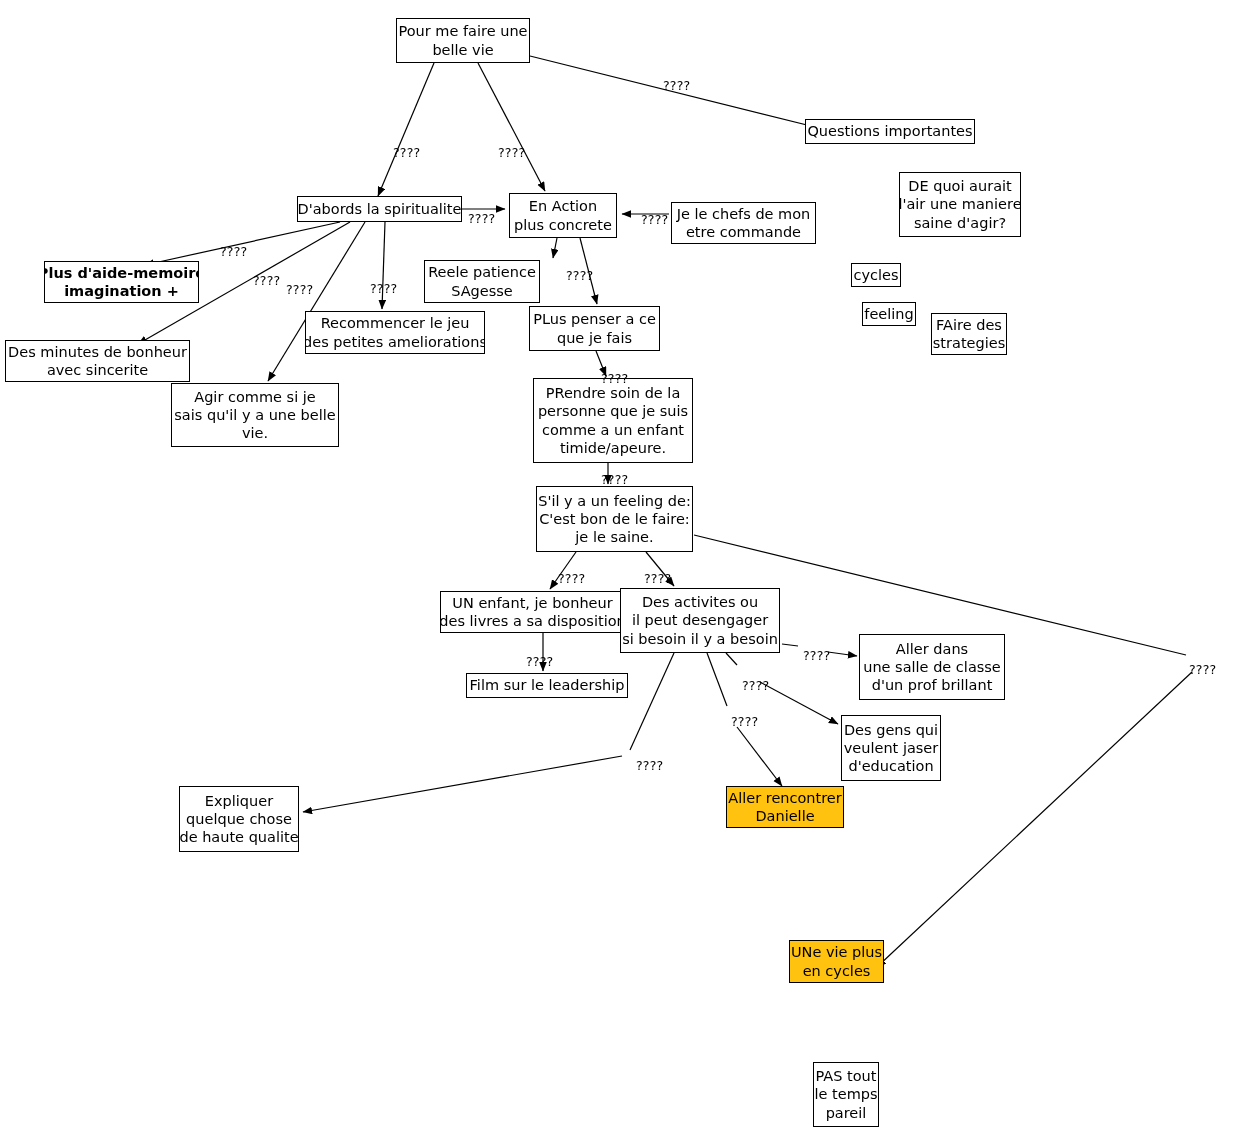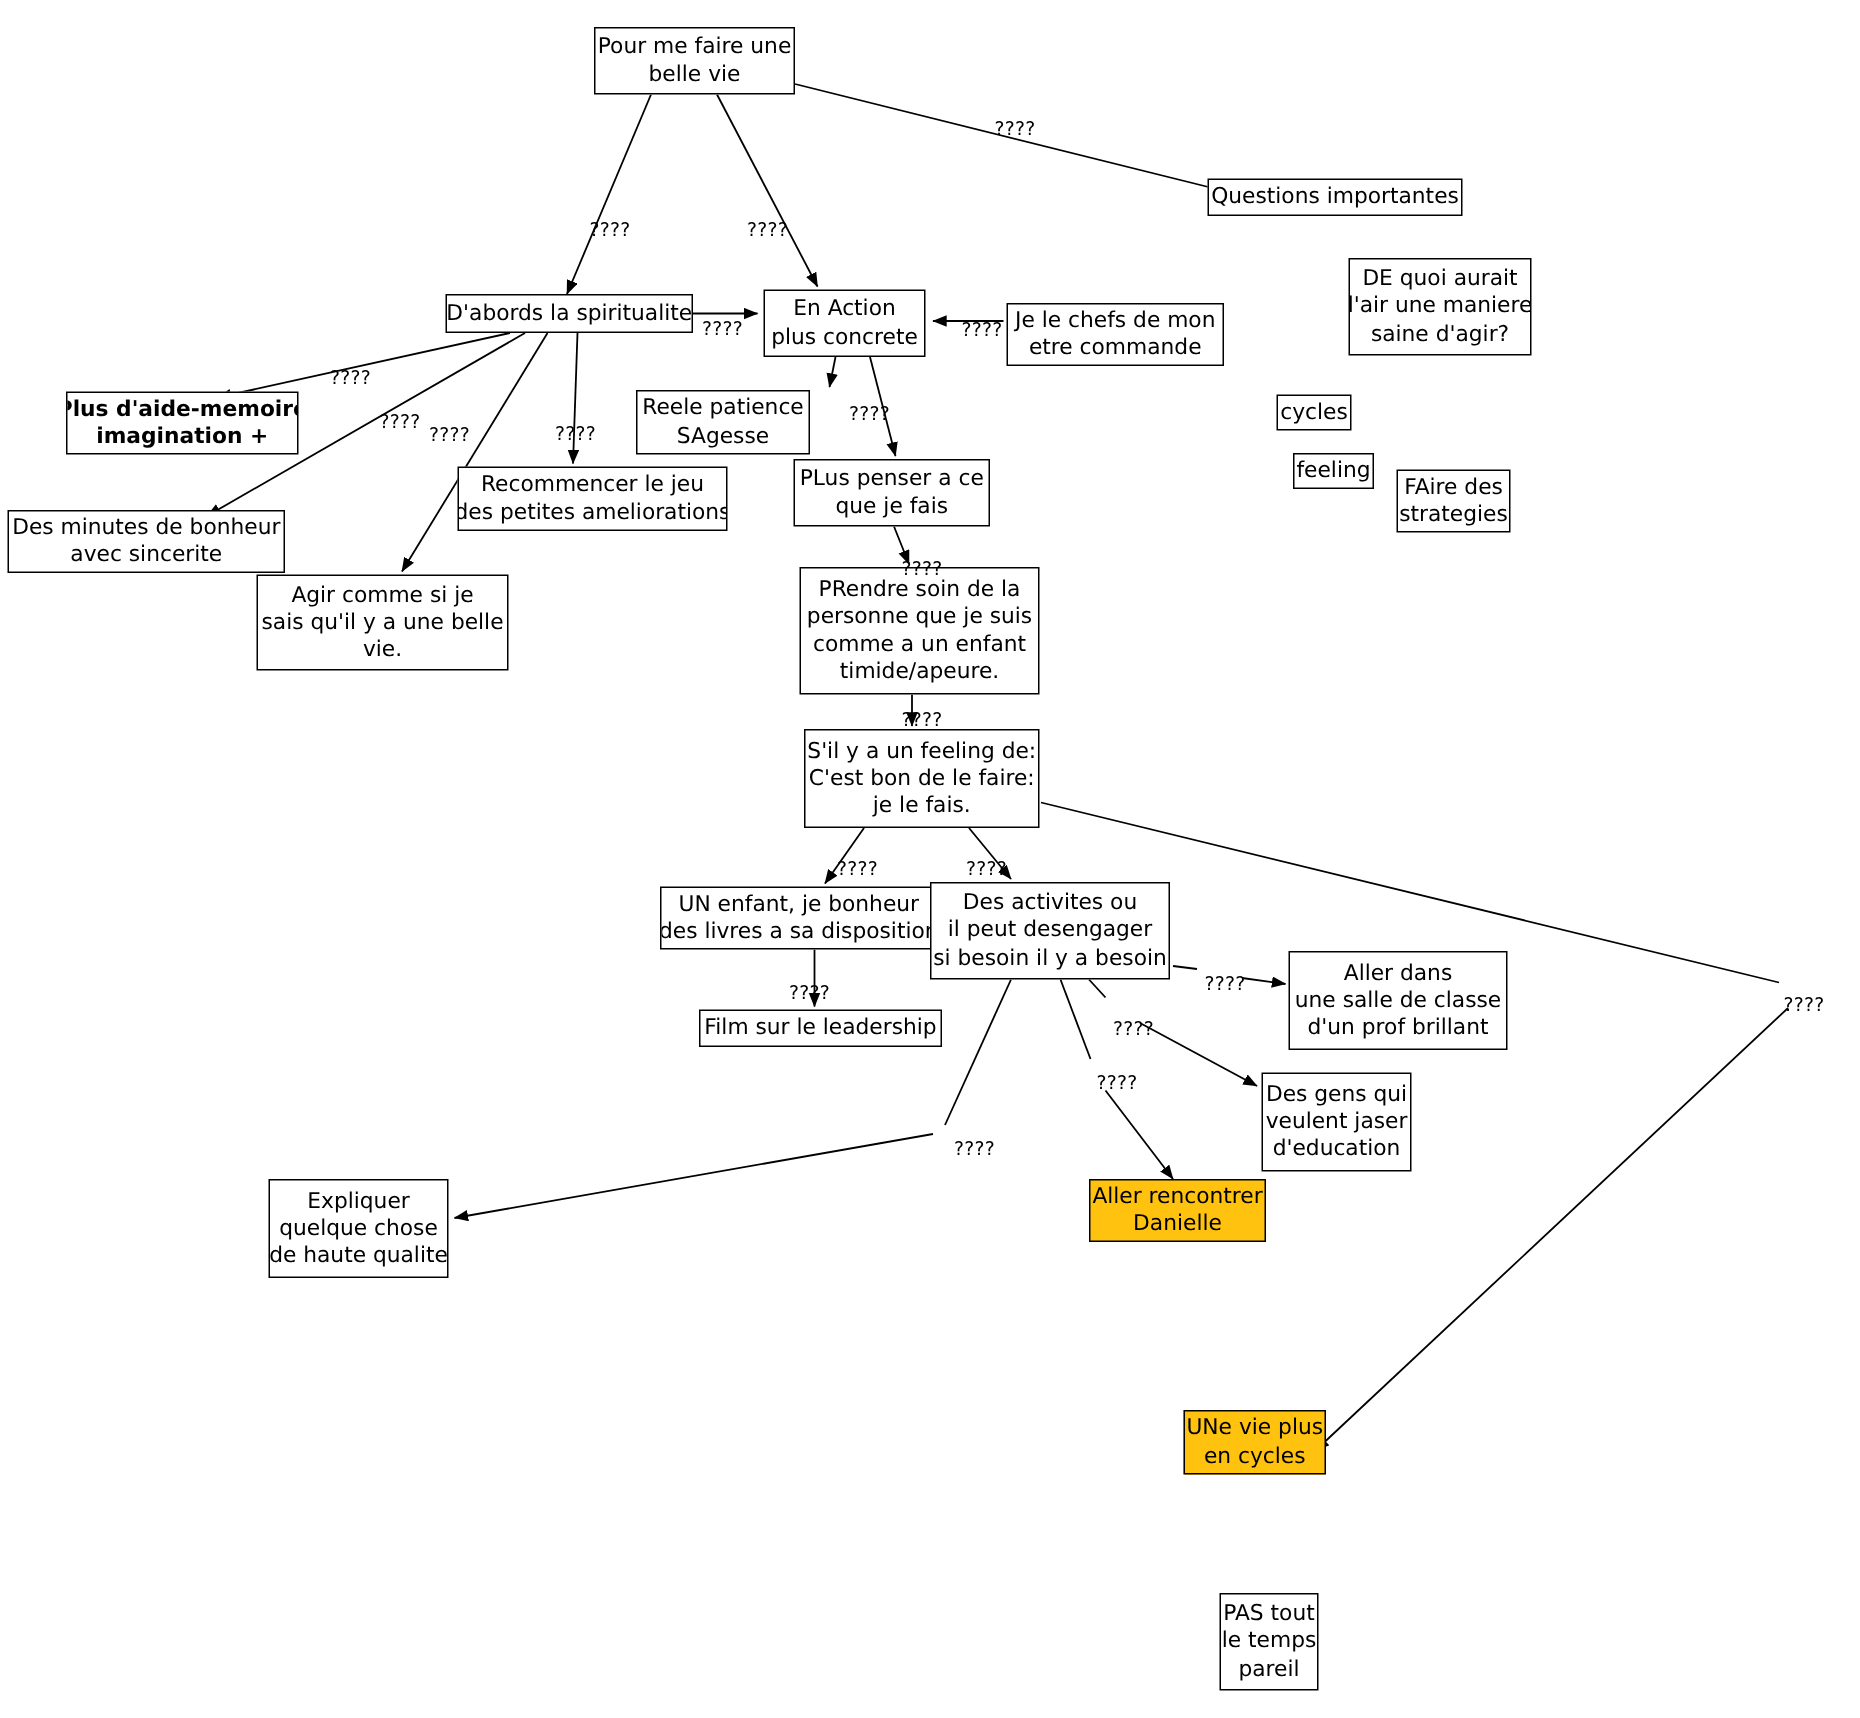--- a/index.html
+++ b/index.html
@@ -99,21 +99,21 @@
 avec sincerite</div>
       <div class="node" style="left: 171px; top: 383px; width: 168px; height: 64px;">Agir comme si je
 sais qu'il y a une belle
 vie.</div>
       <div class="node" style="left: 533px; top: 378px; width: 160px; height: 85px;">PRendre soin de la
 personne que je suis
 comme a un enfant
 timide/apeure.</div>
       <div class="node" style="left: 536px; top: 486px; width: 157px; height: 66px;">S'il y a un feeling de:
 C'est bon de le faire:
-je le fais.</div>
+je le saine.</div>
       <div class="node" style="left: 440px; top: 591px; width: 185px; height: 42px;">UN enfant, je bonheur
 des livres a sa disposition</div>
       <div class="node" style="left: 620px; top: 588px; width: 160px; height: 65px;">Des activites ou
 il peut desengager
 si besoin il y a besoin</div>
       <div class="node" style="left: 466px; top: 673px; width: 162px; height: 25px;">Film sur le leadership</div>
       <div class="node" style="left: 859px; top: 634px; width: 146px; height: 66px;">Aller dans
 une salle de classe
 d'un prof brillant</div>
       <div class="node" style="left: 841px; top: 715px; width: 100px; height: 66px;">Des gens qui

